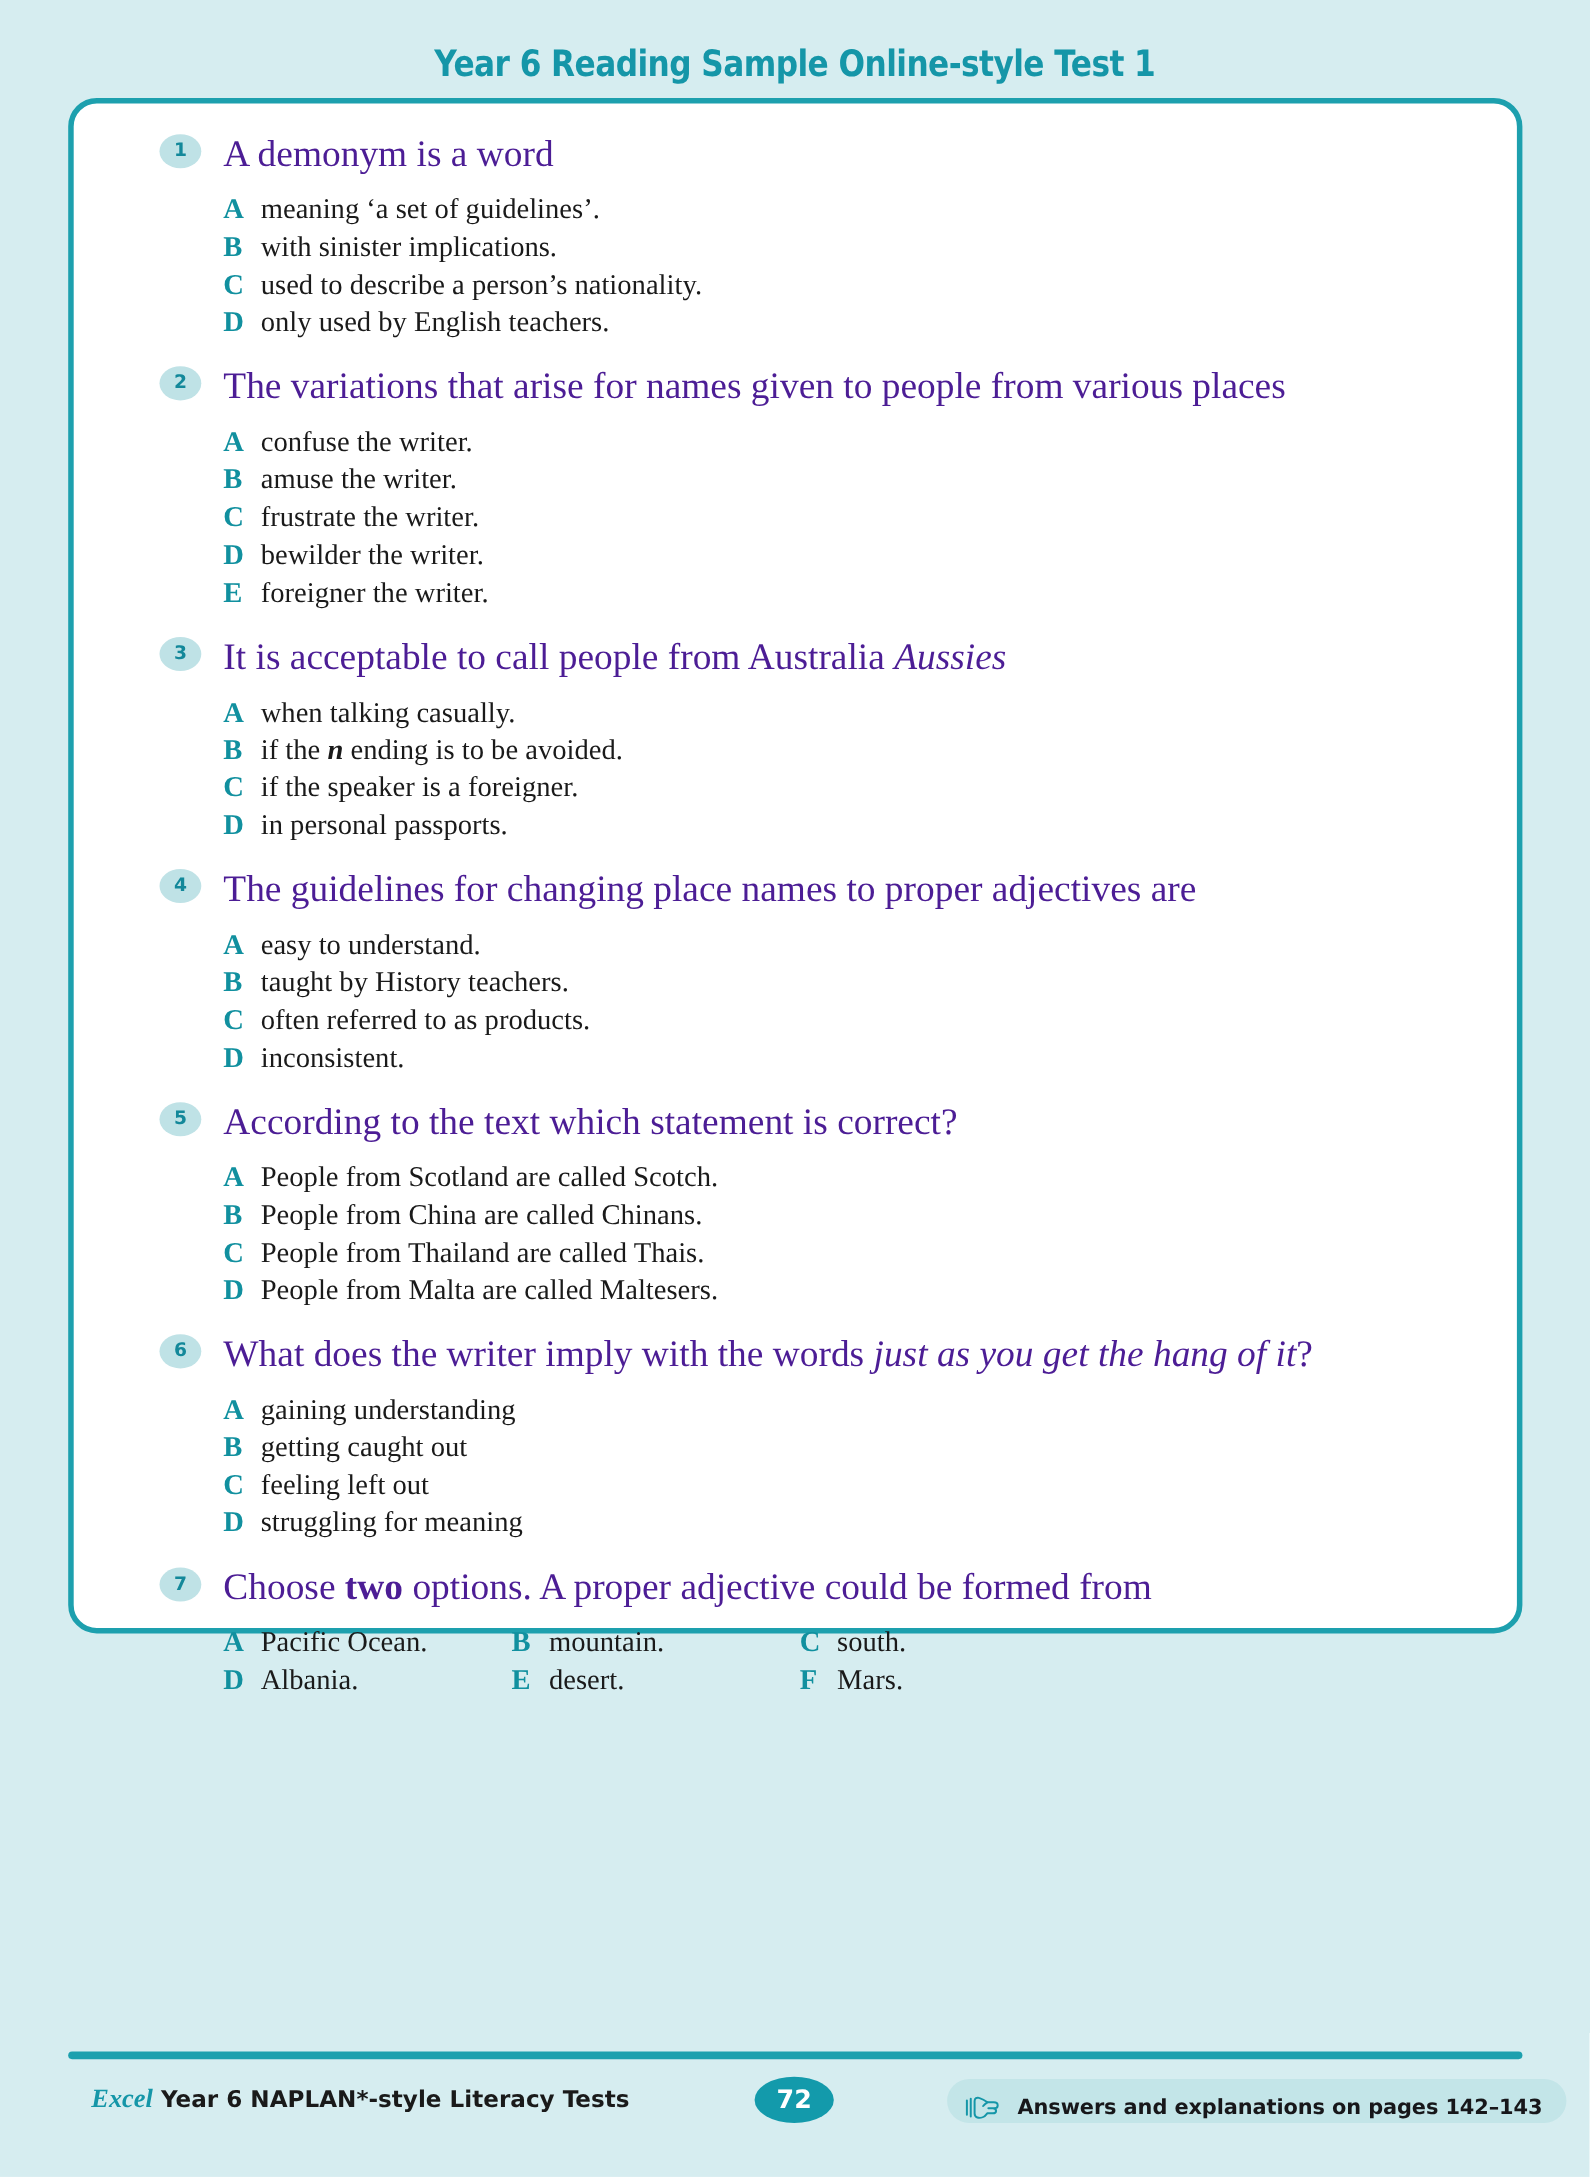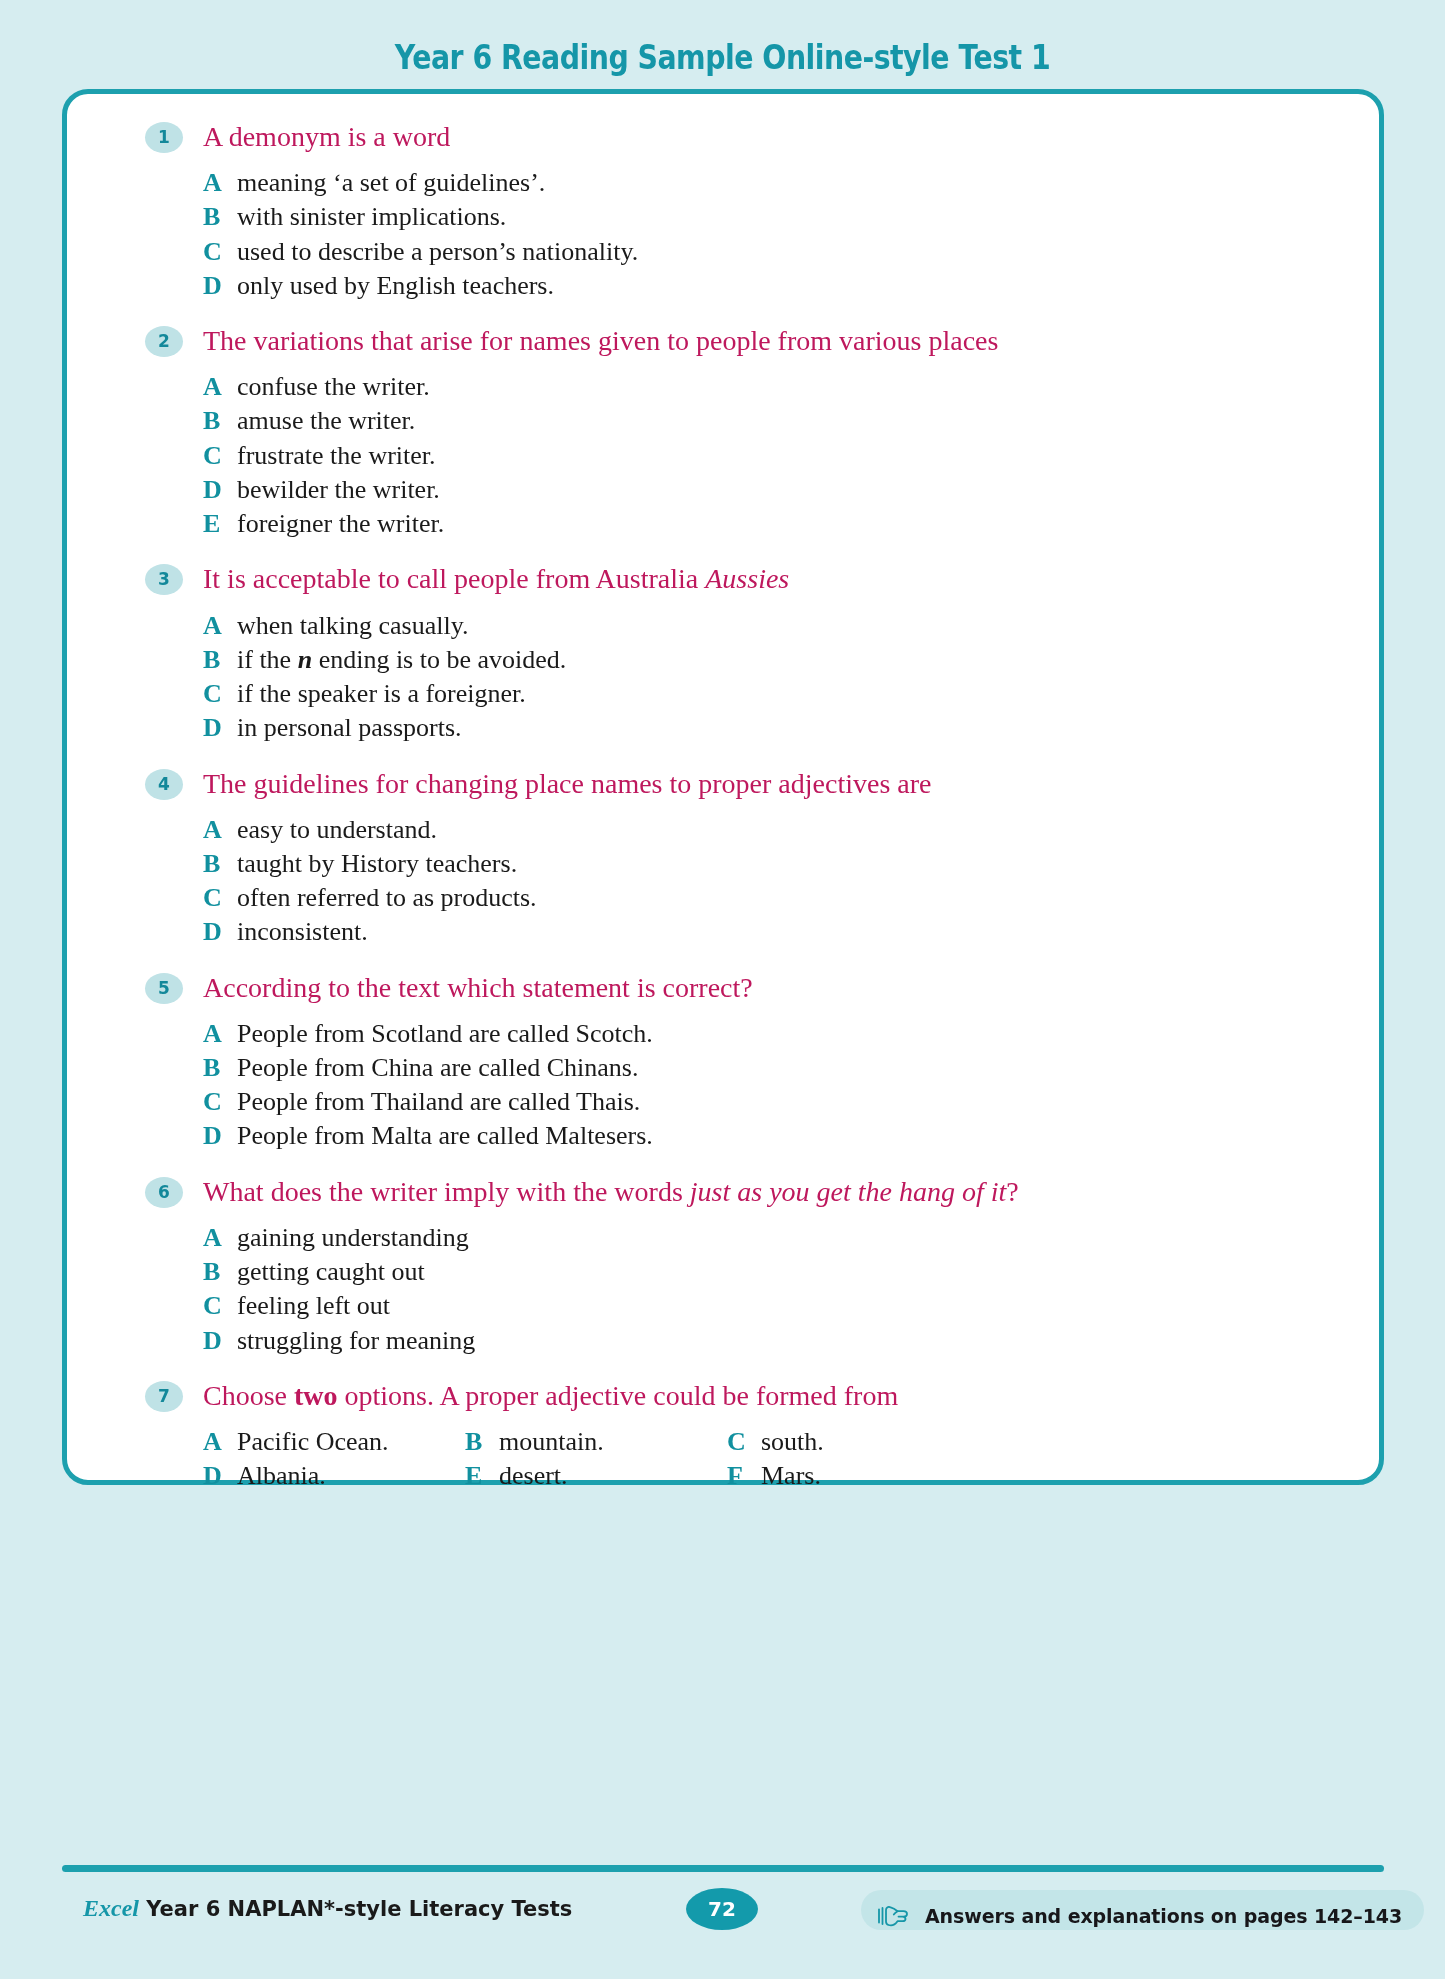--- a/index.html
+++ b/index.html
@@ -69,23 +69,23 @@
     border-radius: 50%;
     background: #bfe2e6;
     color: #13889a;
     font-family: "DejaVu Sans", "Liberation Sans", sans-serif;
     font-weight: bold;
     font-size: 17px;
     line-height: 31px;
     text-align: center;
   }
   .q-stem {
-    font-size: 28px;
+    font-size: 34px;
     line-height: 1.22;
-    color: #be185d;
+    color: #4c1d95;
     margin-bottom: 13px;
   }
   .q-stem em { }
   .q-stem strong { font-weight: bold; }
 
   .options {
     margin: 0;
     padding: 0;
     list-style: none;
   }
@@ -153,21 +153,21 @@
     position: absolute;
     left: 686px;
     top: 29px;
     width: 72px;
     height: 42px;
     border-radius: 50%;
     background: #139aab;
     color: #ffffff;
     font-family: "DejaVu Sans", "Liberation Sans", sans-serif;
     font-weight: bold;
-    font-size: 20px;
+    font-size: 23px;
     line-height: 42px;
     text-align: center;
   }
   .answers-pill {
     position: absolute;
     left: 861px;
     top: 31px;
     height: 40px;
     padding: 12px 22px 0 16px;
     background: #c3e5e8;

